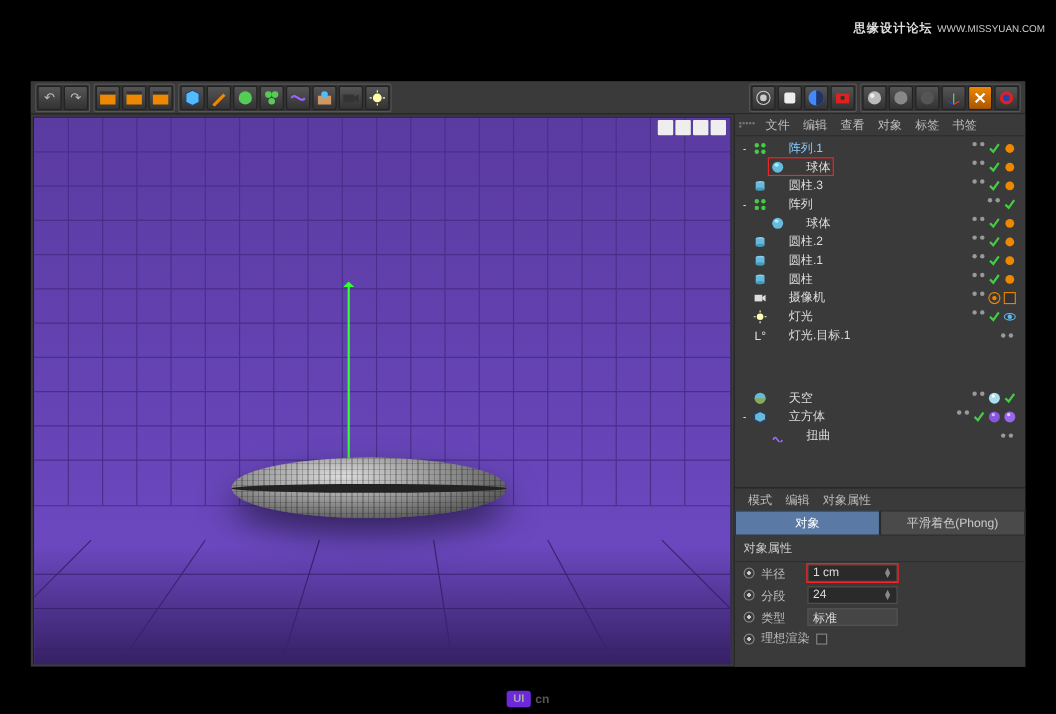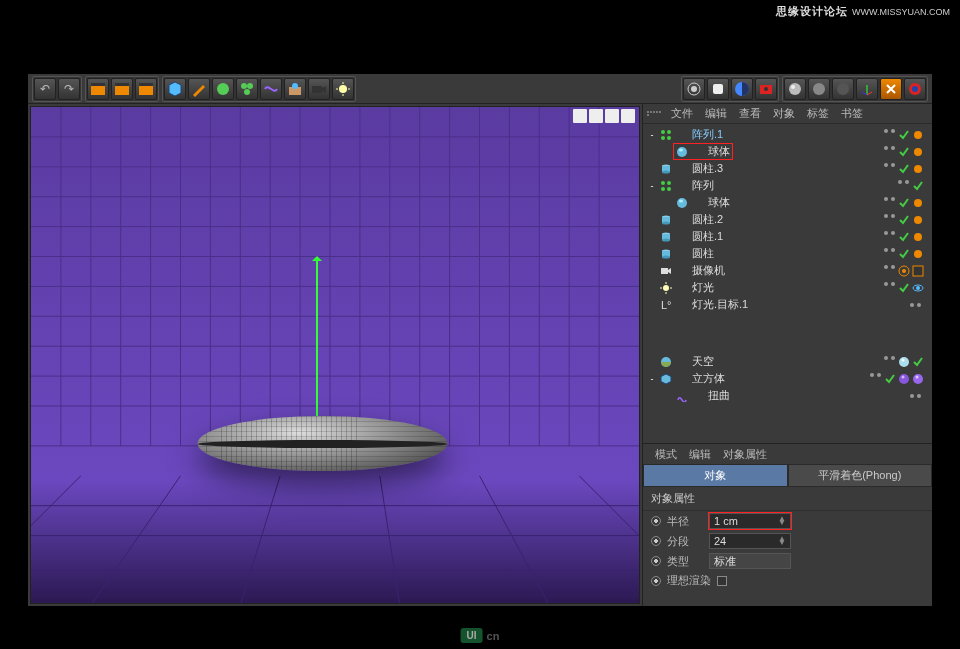--- a/index.html
+++ b/index.html
@@ -1,17 +1,17 @@
 <!DOCTYPE html>
 <html><head>
 <meta charset="utf-8">
 <style>
   * { margin:0; padding:0; box-sizing:border-box; font-family:"Microsoft YaHei",Arial,sans-serif; font-size:11px; }
   body { background:#000; width:960px; height:649px; position:relative; overflow:hidden; color:#bbb; }
-  .watermark { position:absolute; top:2px; right:10px; color:#ddd; font-weight:bold; font-size:14px; letter-spacing:1px; z-index:50; }
+  .watermark { position:absolute; top:16px; right:10px; color:#ddd; font-weight:bold; font-size:14px; letter-spacing:1px; z-index:50; }
   .watermark small { font-size:9px; font-weight:normal; color:#ccc; letter-spacing:0; margin-left:4px; }
   .app { position:absolute; left:28px; top:74px; width:904px; height:532px; background:#3a3a3a; display:flex; flex-direction:column; }
   .toolbar { height:30px; background:#3a3a3a; display:flex; align-items:center; padding:2px 4px; gap:3px; border-bottom:1px solid #222; }
   .tgrp { display:flex; gap:2px; padding:1px; background:#333; border:1px solid #555; border-radius:2px; }
   .tbtn { width:22px; height:22px; background:linear-gradient(#555,#333); border:1px solid #222; border-radius:2px; display:flex; align-items:center; justify-content:center; font-size:12px; cursor:pointer; }
   .tbtn svg { width:16px; height:16px; }
   .main { flex:1; display:flex; }
   .viewport { flex:1; position:relative; background:#5e3fa8; overflow:hidden; border:1px solid #222; margin:2px; }
   .grid-floor { position:absolute; inset:0; }
   .ufo-wrap { position:absolute; left:50%; top:62%; transform:translate(-55%,-20%); }
@@ -22,21 +22,21 @@
     repeating-linear-gradient(90deg,transparent 0 4px,rgba(0,0,0,.2) 4px 5px),
     repeating-linear-gradient(0deg,transparent 0 4px,rgba(0,0,0,.15) 4px 5px); }
   .axis { position:absolute; left:285px; top:150px; }
   .axis .y { position:absolute; width:2px; height:180px; background:#3f3; left:0; top:0; }
   .axis .y:before { content:""; position:absolute; top:-6px; left:-4px; border:5px solid transparent; border-bottom-color:#3f3; }
   .axis .x { position:absolute; width:95px; height:2px; background:#d22; left:0; top:178px; }
   .axis .z { position:absolute; width:70px; height:2px; background:#25f; left:-70px; top:188px; transform:rotate(-6deg); }
   .axis .org { position:absolute; width:8px; height:8px; border-radius:50%; background:#ff0; left:-3px; top:175px; }
   .viewport-icons { position:absolute; top:2px; right:4px; display:flex; gap:2px; }
   .vicon { width:14px; height:14px; background:#eee; border-radius:1px; }
-  .right { width:290px; display:flex; flex-direction:column; background:#3a3a3a; border-left:1px solid #222; }
+  .right { width:265px; display:flex; flex-direction:column; background:#3a3a3a; border-left:1px solid #222; }
   .menubar { height:20px; display:flex; align-items:center; padding:0 4px; gap:4px; background:#3a3a3a; border-bottom:1px solid #2a2a2a; }
   .menubar span { color:#bbb; padding:2px 4px; cursor:pointer; }
   .menubar .grip { width:14px; display:flex; flex-wrap:wrap; gap:1px; margin-right:2px; }
   .menubar .grip i { width:2px; height:2px; background:#777; display:block; }
   .tree { flex:1; overflow:auto; background:#3a3a3a; padding:2px 0; }
   .trow { display:flex; align-items:center; height:17px; padding-left:4px; position:relative; }
   .trow .tog { width:10px; color:#fff; text-align:center; cursor:pointer; font-size:9px; }
   .trow .nm { display:flex; align-items:center; gap:20px; padding:0 3px; cursor:pointer; }
   .trow .oic { width:12px; height:12px; display:inline-flex; align-items:center; justify-content:center; }
   .trow .dots { margin-left:auto; display:flex; gap:3px; padding-right:8px; }
@@ -53,21 +53,21 @@
   .sect { padding:4px 8px; color:#ccc; border-bottom:1px solid #2e2e2e; }
   .prow { display:flex; align-items:center; padding:2px 8px; gap:6px; }
   .prow .rdo { width:10px; height:10px; border-radius:50%; border:1px solid #888; background:radial-gradient(circle,#ccc 30%,transparent 31%); }
   .prow .lbl { width:36px; color:#bbb; }
   .prow .fld { width:82px; height:16px; background:#2a2a2a; border:1px solid #555; color:#ddd; padding:0 4px; display:flex; align-items:center; justify-content:space-between; }
   .prow .fld.hl { outline:1.5px solid #ff2222; outline-offset:0; }
   .prow .spin { width:8px; color:#888; font-size:8px; line-height:4px; }
   .prow .sel { width:82px; height:16px; background:#454545; border:1px solid #555; color:#ddd; padding:0 4px; display:flex; align-items:center; }
   .chk { width:10px; height:10px; border:1px solid #888; background:#333; }
   .footer { position:absolute; bottom:6px; left:50%; transform:translateX(-50%); display:flex; align-items:center; gap:4px; color:#444; font-weight:bold; }
-  .footer .badge { background:#14532d; color:#aaa; padding:2px 6px; border-radius:3px; font-size:10px; }
+  .footer .badge { background:#6d28d9; color:#aaa; padding:2px 6px; border-radius:3px; font-size:10px; }
   .tagbox { display:flex; gap:2px; }
   .tagic { width:12px; height:12px; }
 </style>
 </head>
 <body>
 
 <div class="watermark">
   <span>思缘设计论坛</span><small>WWW.MISSYUAN.COM</small>
 </div>
 

